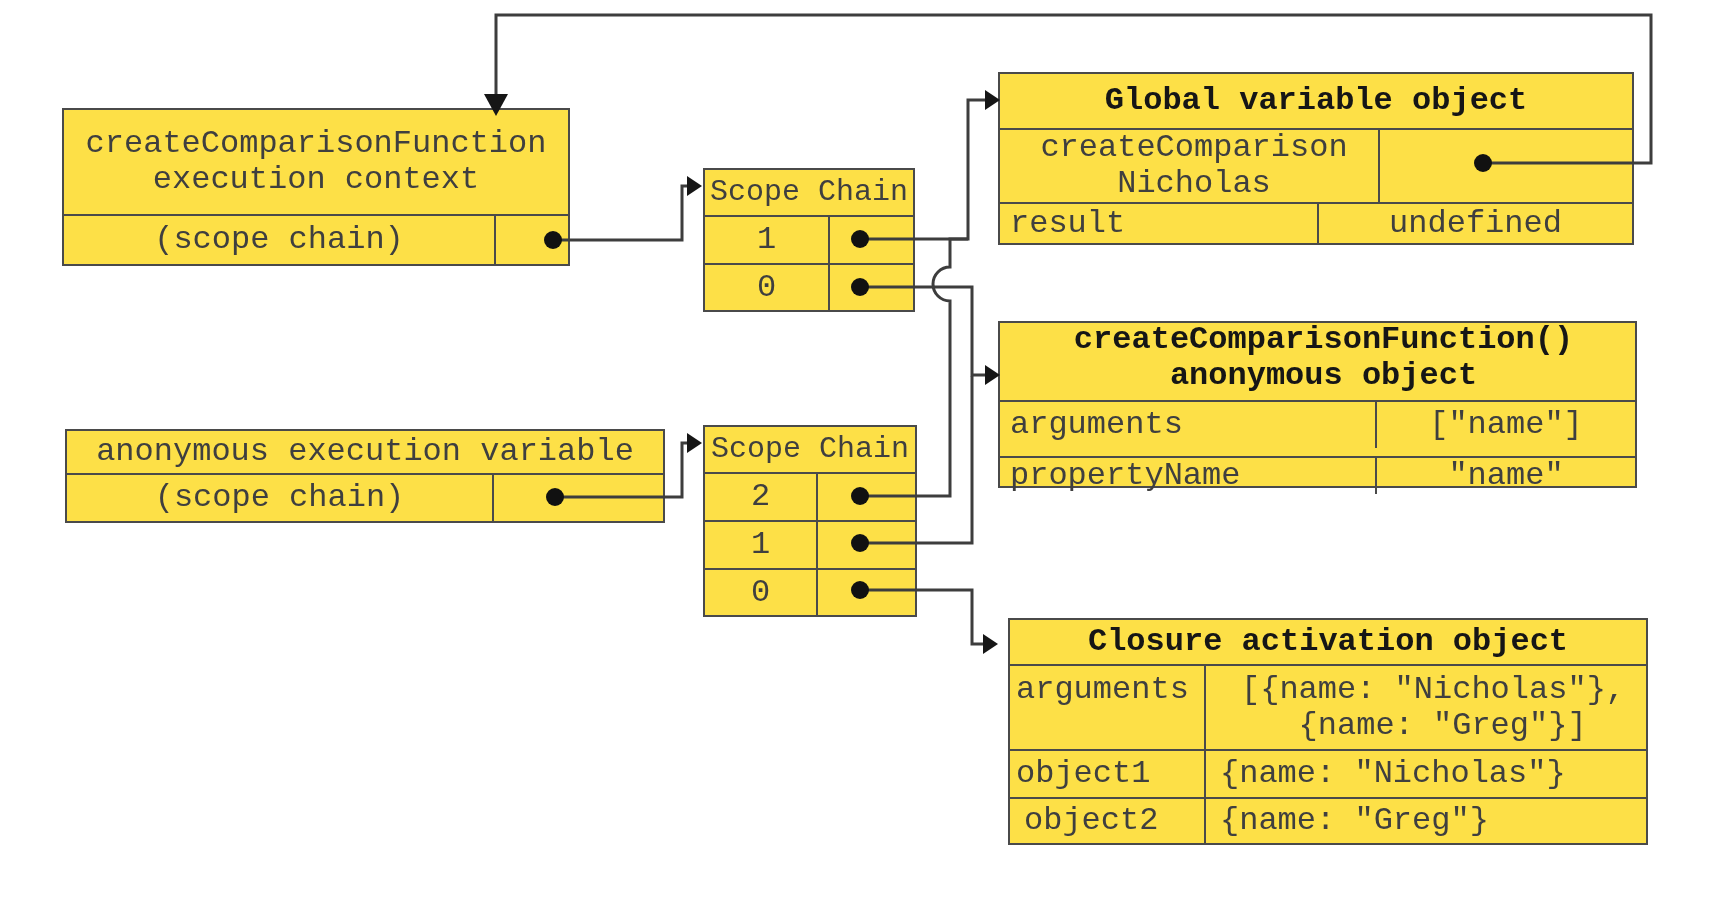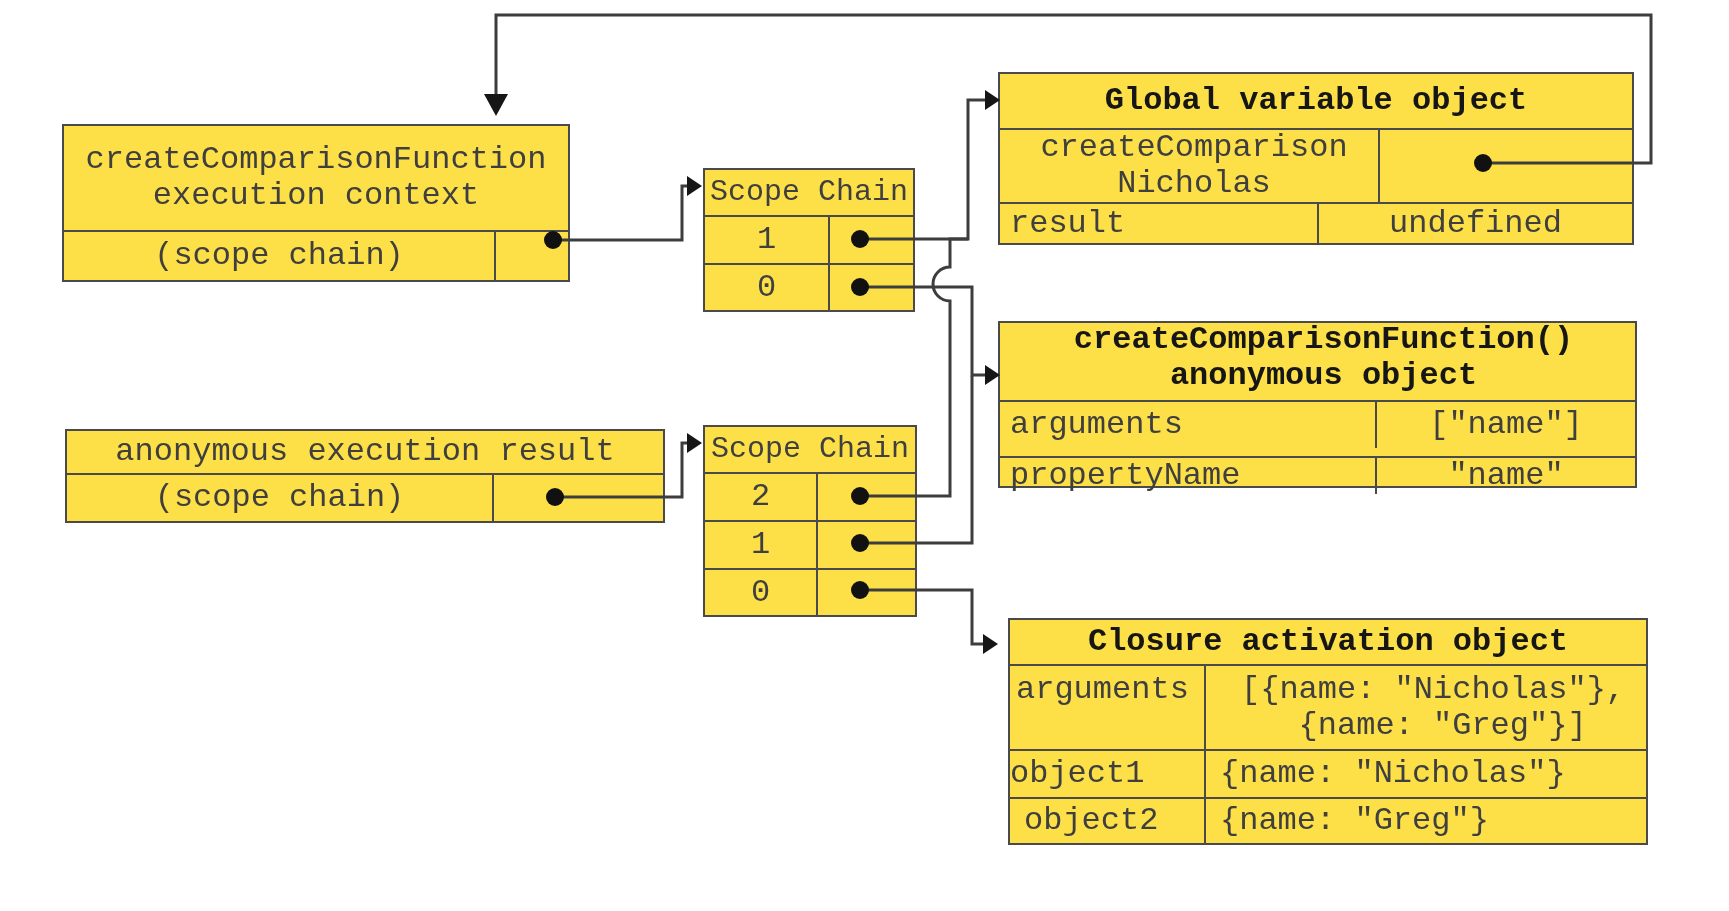--- a/index.html
+++ b/index.html
@@ -20,21 +20,21 @@
   svg.wires{position:absolute;left:0;top:0;pointer-events:none;}
   svg.wires path{fill:none;stroke:#3d3d3d;stroke-width:3;}
   svg.wires polygon{fill:#161616;stroke:none;}
   svg.wires circle{fill:#111111;stroke:none;}
 </style>
 </head>
 <body>
 
 <div id="canvas">
 
-  <div class="box" style="left:62px;top:108px;width:508px;height:158px;margin-top:16px;">
+  <div class="box" style="left:62px;top:108px;width:508px;height:158px;">
     <div class="cell center stack" style="height:104px;">
       <div>createComparisonFunction</div>
       <div>execution context</div>
     </div>
     <div class="row" style="flex:1 1 auto;">
       <div class="cell center" style="width:430px;">(scope chain)</div>
       <div class="cell vleft" style="flex:1;"></div>
     </div>
   </div>
 
@@ -78,21 +78,21 @@
       <div class="cell" style="width:375px;padding-left:10px;">arguments</div>
       <div class="cell vleft center" style="flex:1;">["name"]</div>
     </div>
     <div class="row" style="flex:1;">
       <div class="cell" style="width:375px;padding-left:10px;">propertyName</div>
       <div class="cell vleft center" style="flex:1;">"name"</div>
     </div>
   </div>
 
   <div class="box" style="left:65px;top:429px;width:600px;height:94px;">
-    <div class="cell center" style="height:42px;justify-content:center;">anonymous execution result</div>
+    <div class="cell center" style="height:42px;justify-content:center;">anonymous execution variable</div>
     <div class="row" style="flex:1 1 auto;">
       <div class="cell center" style="width:425px;">(scope chain)</div>
       <div class="cell vleft" style="flex:1;"></div>
     </div>
   </div>
 
   <div class="box" style="left:703px;top:425px;width:214px;height:192px;">
     <div class="row first">
       <div class="cell center" style="flex:1;height:45px;font-size:30px;">Scope Chain</div>
     </div>
@@ -115,21 +115,21 @@
       <div class="cell center hdr" style="flex:1;height:44px;">Closure activation object</div>
     </div>
     <div class="row" style="height:85px;">
       <div class="cell" style="width:194px;padding-left:6px;align-items:flex-start;padding-top:6px;">arguments</div>
       <div class="cell vleft stack pre" style="flex:1;padding-left:14px;">
         <div class="pre">[{name: "Nicholas"},</div>
         <div class="pre"> {name: "Greg"}]</div>
       </div>
     </div>
     <div class="row" style="height:48px;">
-      <div class="cell" style="width:194px;">object1</div>
+      <div class="cell" style="width:194px;padding-left:6px;">object1</div>
       <div class="cell vleft" style="flex:1;padding-left:14px;">{name: "Nicholas"}</div>
     </div>
     <div class="row" style="flex:1;">
       <div class="cell" style="width:194px;padding-left:14px;">object2</div>
       <div class="cell vleft" style="flex:1;padding-left:14px;">{name: "Greg"}</div>
     </div>
   </div>
 
   <svg class="wires" width="1729" height="911" viewBox="0 0 1729 911">
 

